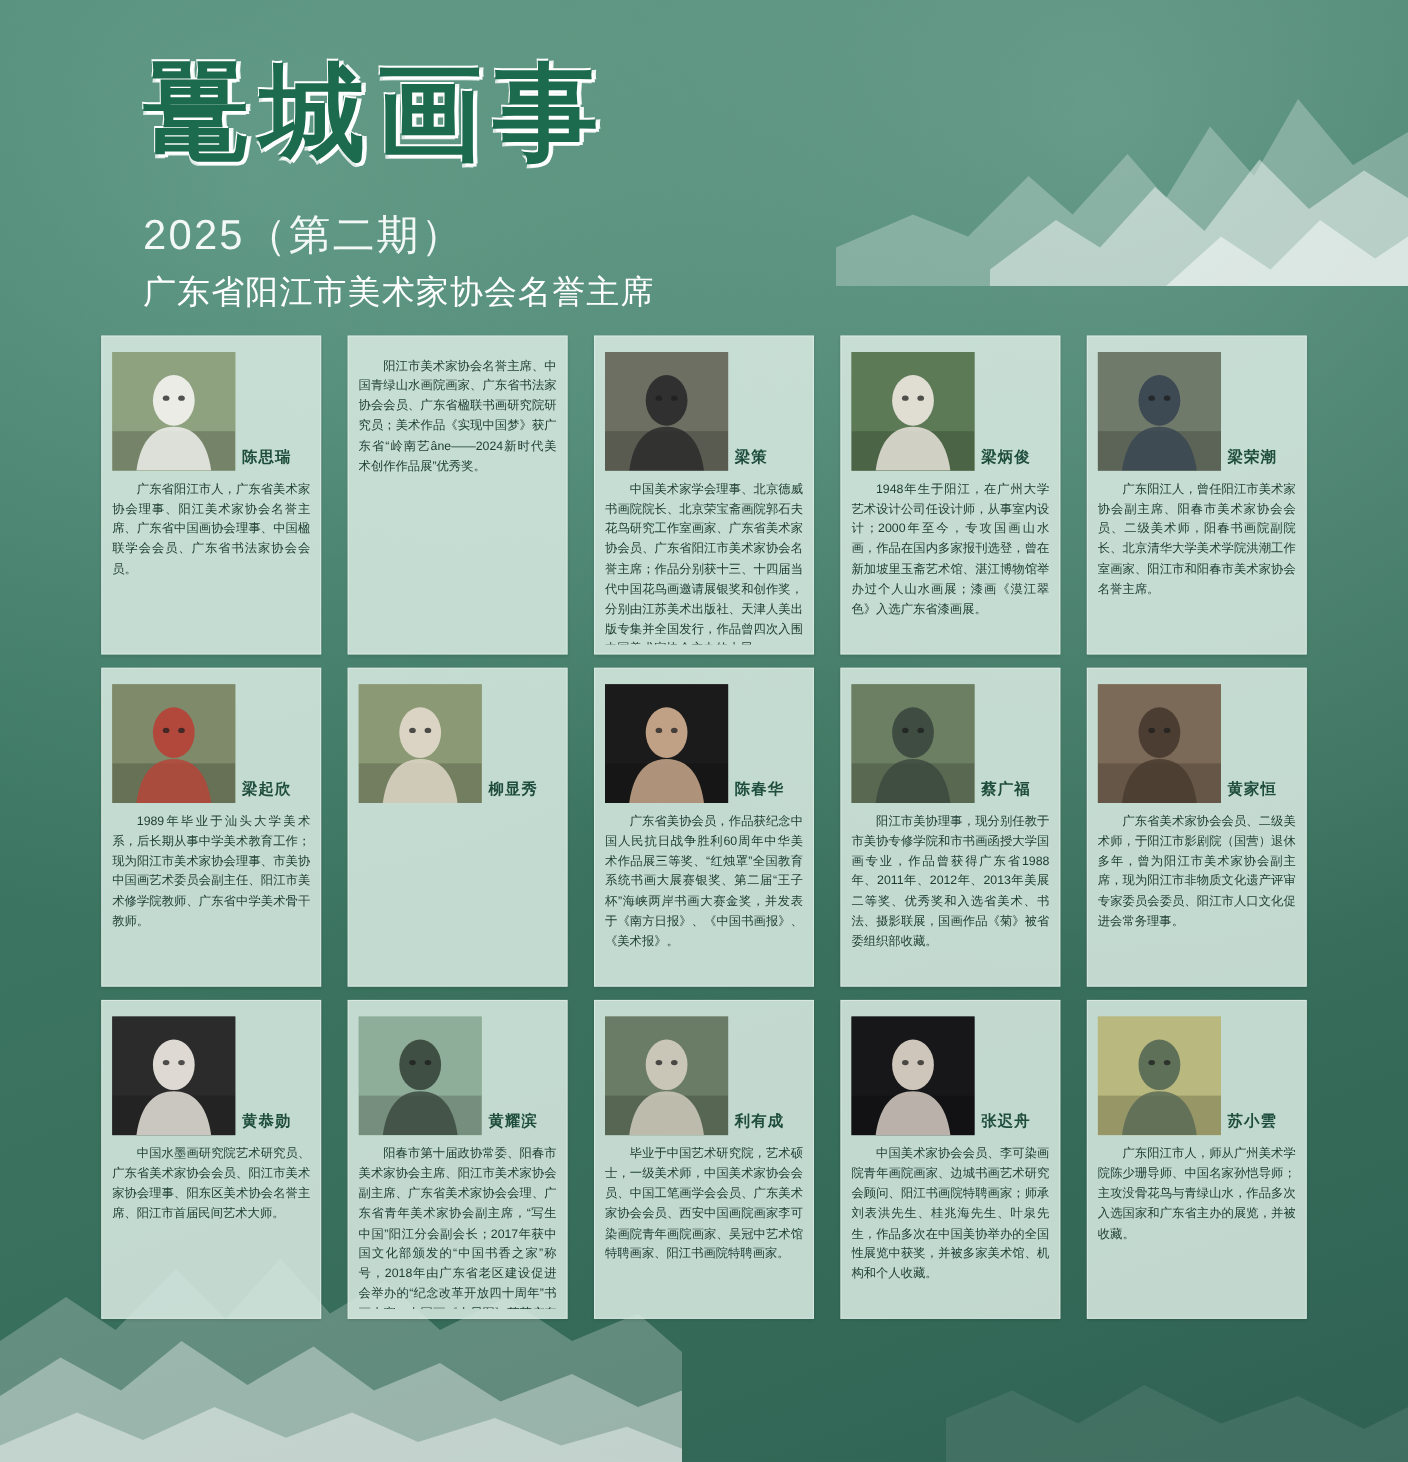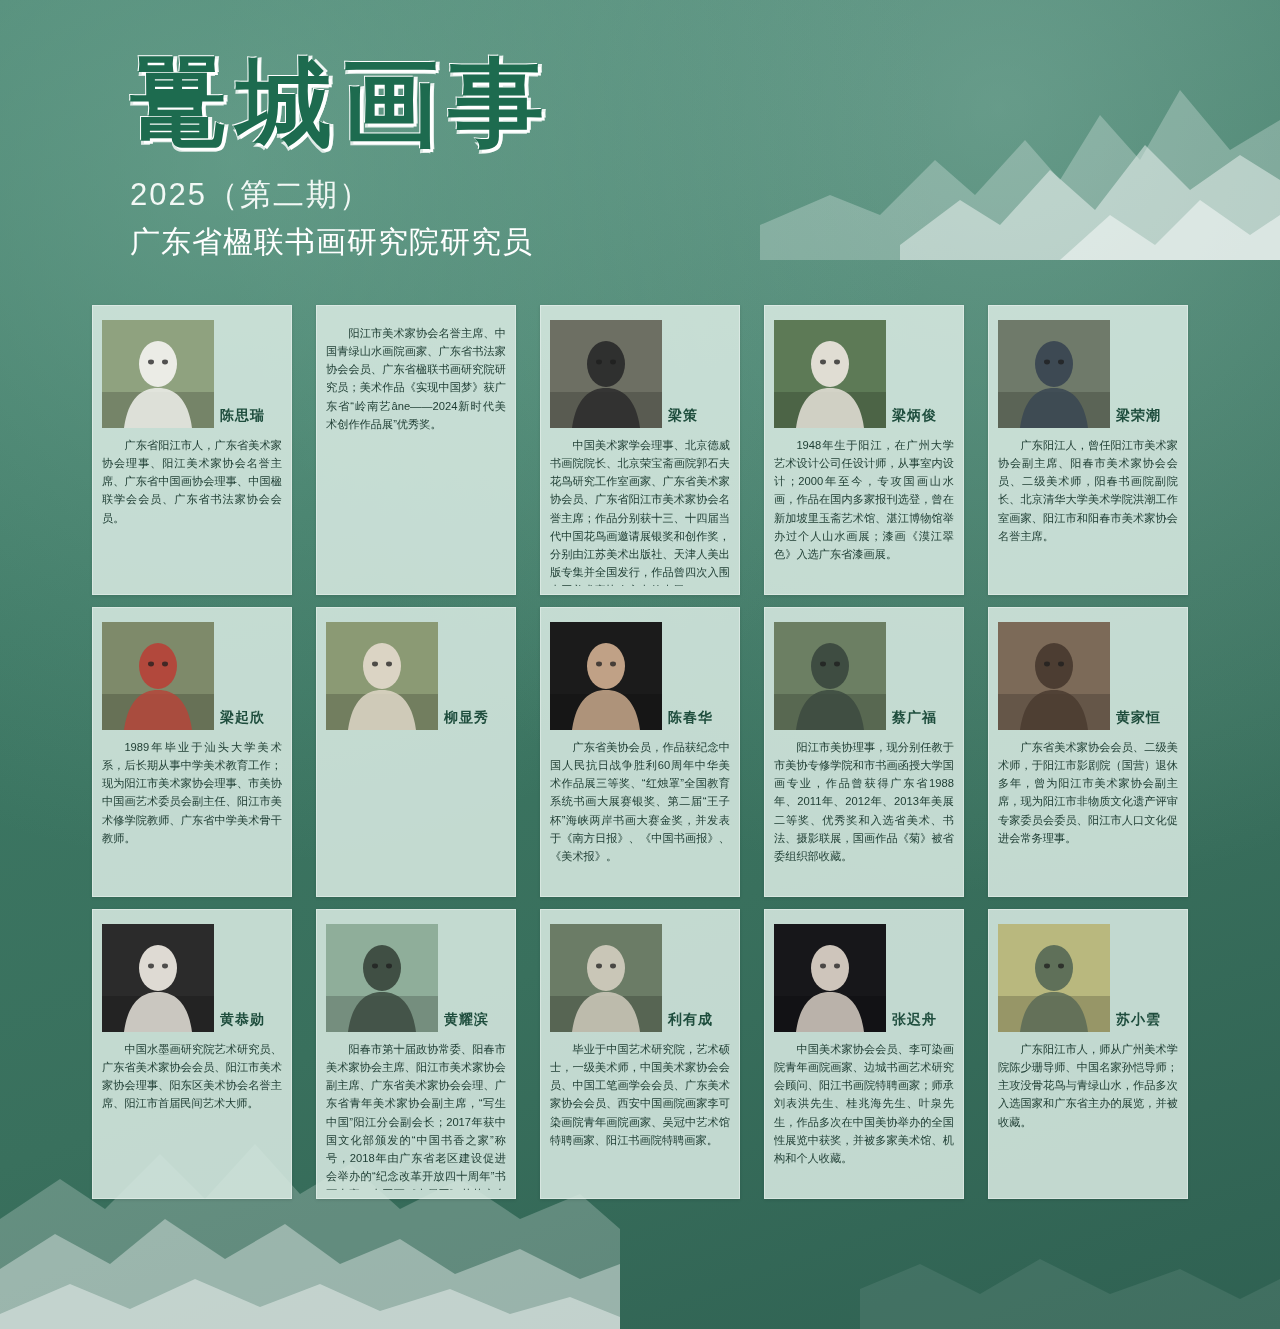--- a/index.html
+++ b/index.html
@@ -26,36 +26,36 @@
   }
   .mountain-bottom-r{
     position:absolute;bottom:0;right:0;width:420px;height:160px;opacity:.45;
   }
 
   
   .header{
     position:absolute;left:130px;top:50px;z-index:5;
   }
   .title{
-    font-family:Liberation Sans, sans-serif;
+    font-family:Liberation Serif, serif;
     font-size:96px;
     font-weight:bold;
     letter-spacing:10px;
     color:#1d6b4f;
     text-shadow:
       3px 3px 0 #ffffff,
       -1px -1px 0 #ffffff,
       4px 0 0 rgba(255,255,255,.9),
       0 4px 0 rgba(255,255,255,.8);
     line-height:1.1;
     margin:0;
   }
   .subtitle-year{
-    margin-top:18px;
-    font-size:31px;
+    margin-top:32px;
+    font-size:38px;
     color:#f2f8f5;
     letter-spacing:2px;
   }
   .subtitle-main{
     margin-top:6px;
     font-size:30px;
     color:#ffffff;
     letter-spacing:1px;
   }
 
@@ -131,21 +131,21 @@
   <path d="M0,245 L70,215 L130,240 L195,210 L260,238 L320,215 L380,242 L450,220 L510,245 L570,228 L620,248 L620,260 L0,260 Z" fill="rgba(255,255,255,.68)"></path>
 </svg>
 
 <svg class="mountain-bottom-r" viewBox="0 0 420 160" preserveAspectRatio="none">
   <path d="M0,120 L60,95 L120,125 L180,90 L250,125 L320,100 L380,130 L420,110 L420,160 L0,160 Z" fill="rgba(255,255,255,.18)"></path>
 </svg>
 
 <div class="header">
   <h1 class="title">鼍城画事</h1>
   <div class="subtitle-year">2025（第二期）</div>
-  <div class="subtitle-main">广东省楹联书画研究院研究员</div>
+  <div class="subtitle-main">广东省阳江市美术家协会名誉主席</div>
 </div>
 
 <div class="grid" id="grid">
     <div class="card">
       <div class="card-top">
         <div class="photo" style="background: rgb(143, 162, 127);">
           <svg viewBox="0 0 112 108" preserveAspectRatio="none">
             <rect x="0" y="0" width="112" height="108" fill="#8fa27f"></rect>
             <rect x="0" y="72" width="112" height="36" fill="rgba(0,0,0,.18)"></rect>
             <ellipse cx="56" cy="44" rx="19" ry="23" fill="#f0f0ec" opacity=".95"></ellipse>

